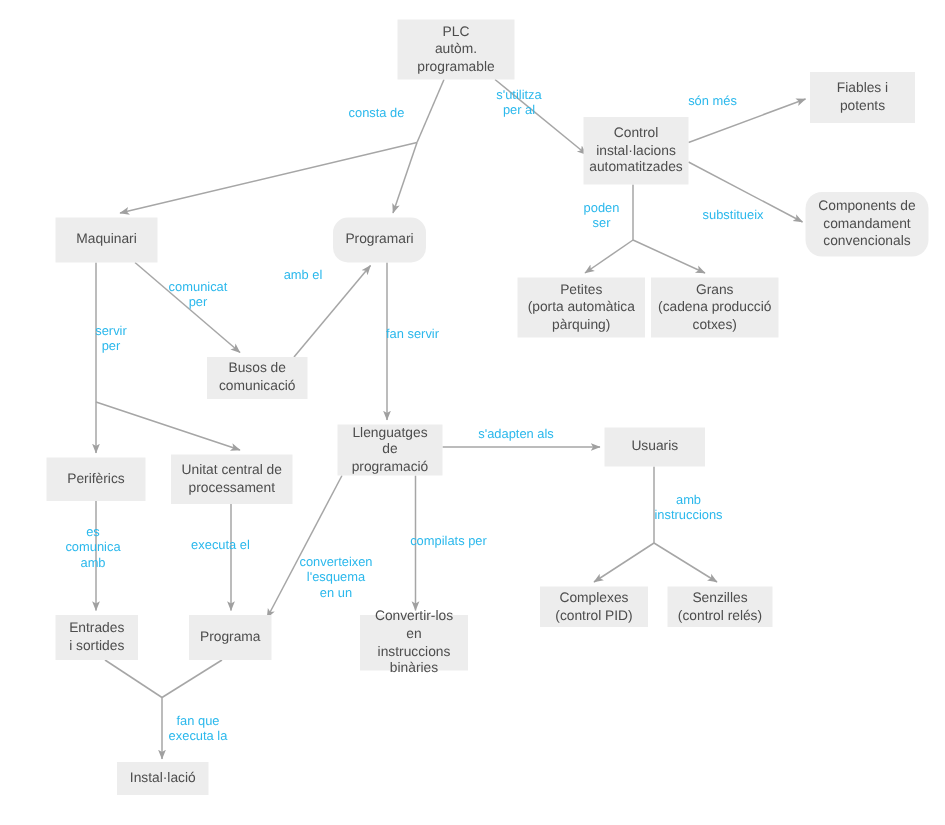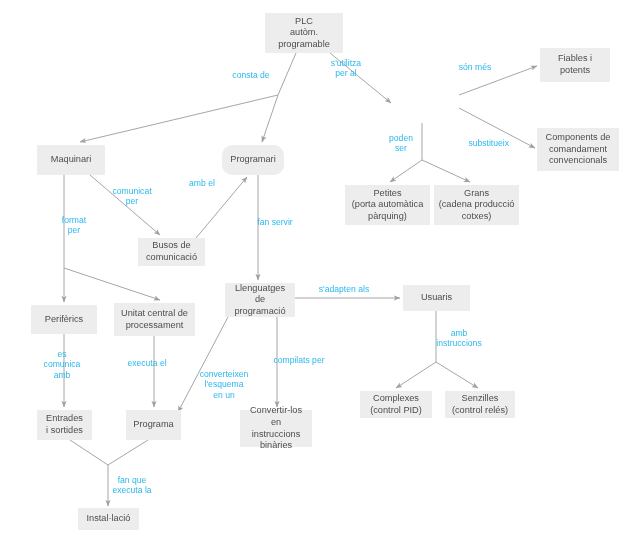--- a/index.html
+++ b/index.html
@@ -100,23 +100,26 @@
 
       <path d="M70,440 L108,465"></path>
       <path d="M148,440 L108,465"></path>
       <path d="M108,465 L108,506" marker-end="url(#arrow)"></path>
     </g>
   </svg>
 
   <div class="node" style="left:265px;top:13px;width:78px;height:40px;"><span>PLC
 autòm.
 programable</span></div>
+  <div class="node" style="left:389px;top:78px;width:70px;height:45px;"><span>Control
+instal·lacions
+automatitzades</span></div>
   <div class="node" style="left:540px;top:48px;width:70px;height:34px;"><span>Fiables i
 potents</span></div>
-  <div class="node" style="left:537px;top:128px;width:82px;height:43px;"><span>Components de
+  <div class="node" style="left:537px;top:128px;width:82px;height:43px;border-radius:11px;"><span>Components de
 comandament
 convencionals</span></div>
   <div class="node" style="left:345px;top:185px;width:85px;height:40px;"><span>Petites
 (porta automàtica
 pàrquing)</span></div>
   <div class="node" style="left:434px;top:185px;width:85px;height:40px;"><span>Grans
 (cadena producció
 cotxes)</span></div>
   <div class="node" style="left:37px;top:145px;width:68px;height:30px;"><span>Maquinari</span></div>
   <div class="node" style="left:222px;top:145px;width:62px;height:30px;border-radius:10px;"><span>Programari</span></div>
@@ -143,21 +146,21 @@
   <div class="elabel" style="left:216px;top:70px;width:70px;">consta de</div>
   <div class="elabel" style="left:315px;top:58px;width:62px;">s'utilitza
 per al</div>
   <div class="elabel" style="left:440px;top:62px;width:70px;">són més</div>
   <div class="elabel" style="left:435px;top:138px;width:74px;text-align:right;">substitueix</div>
   <div class="elabel" style="left:370px;top:133px;width:62px;">poden
 ser</div>
   <div class="elabel" style="left:97px;top:186px;width:70px;">comunicat
 per</div>
   <div class="elabel" style="left:174px;top:178px;width:56px;">amb el</div>
-  <div class="elabel" style="left:43px;top:215px;width:62px;">format
+  <div class="elabel" style="left:43px;top:215px;width:62px;">servir
 per</div>
   <div class="elabel" style="left:240px;top:217px;width:70px;">fan servir</div>
   <div class="elabel" style="left:300px;top:284px;width:88px;">s'adapten als</div>
   <div class="elabel" style="left:31px;top:349px;width:62px;">es
 comunica
 amb</div>
   <div class="elabel" style="left:112px;top:358px;width:70px;">executa el</div>
   <div class="elabel" style="left:183px;top:369px;width:82px;">converteixen
 l'esquema
 en un</div>

